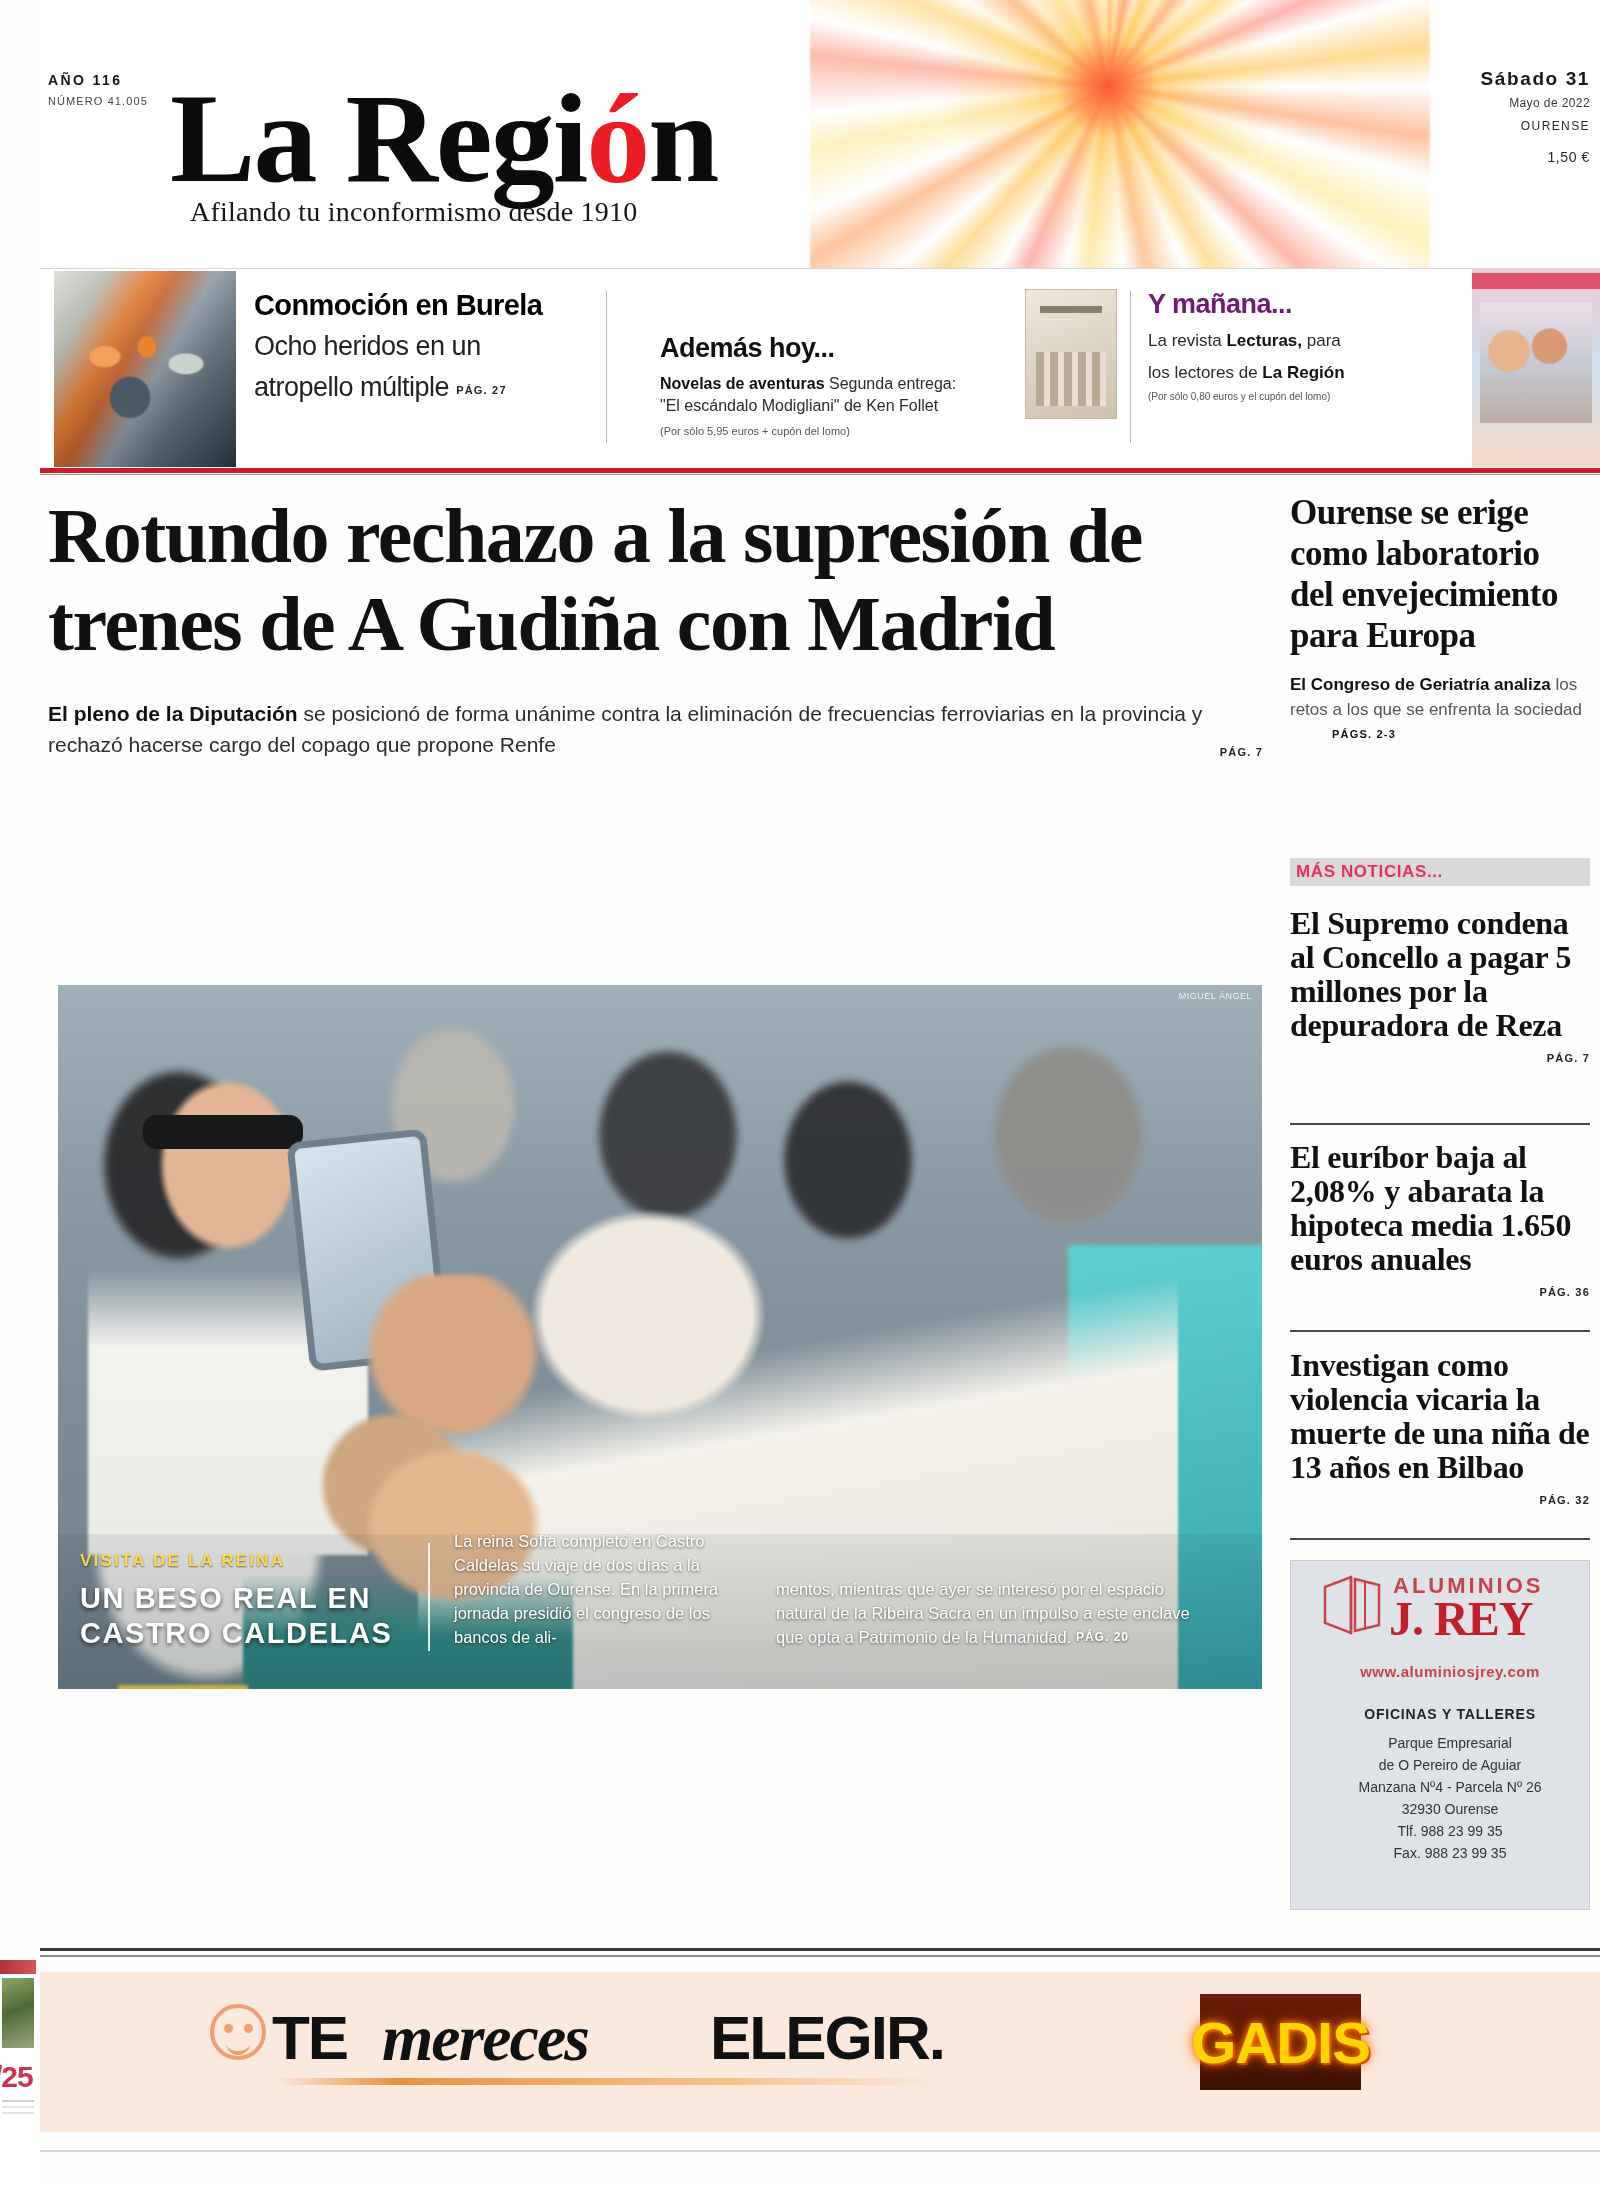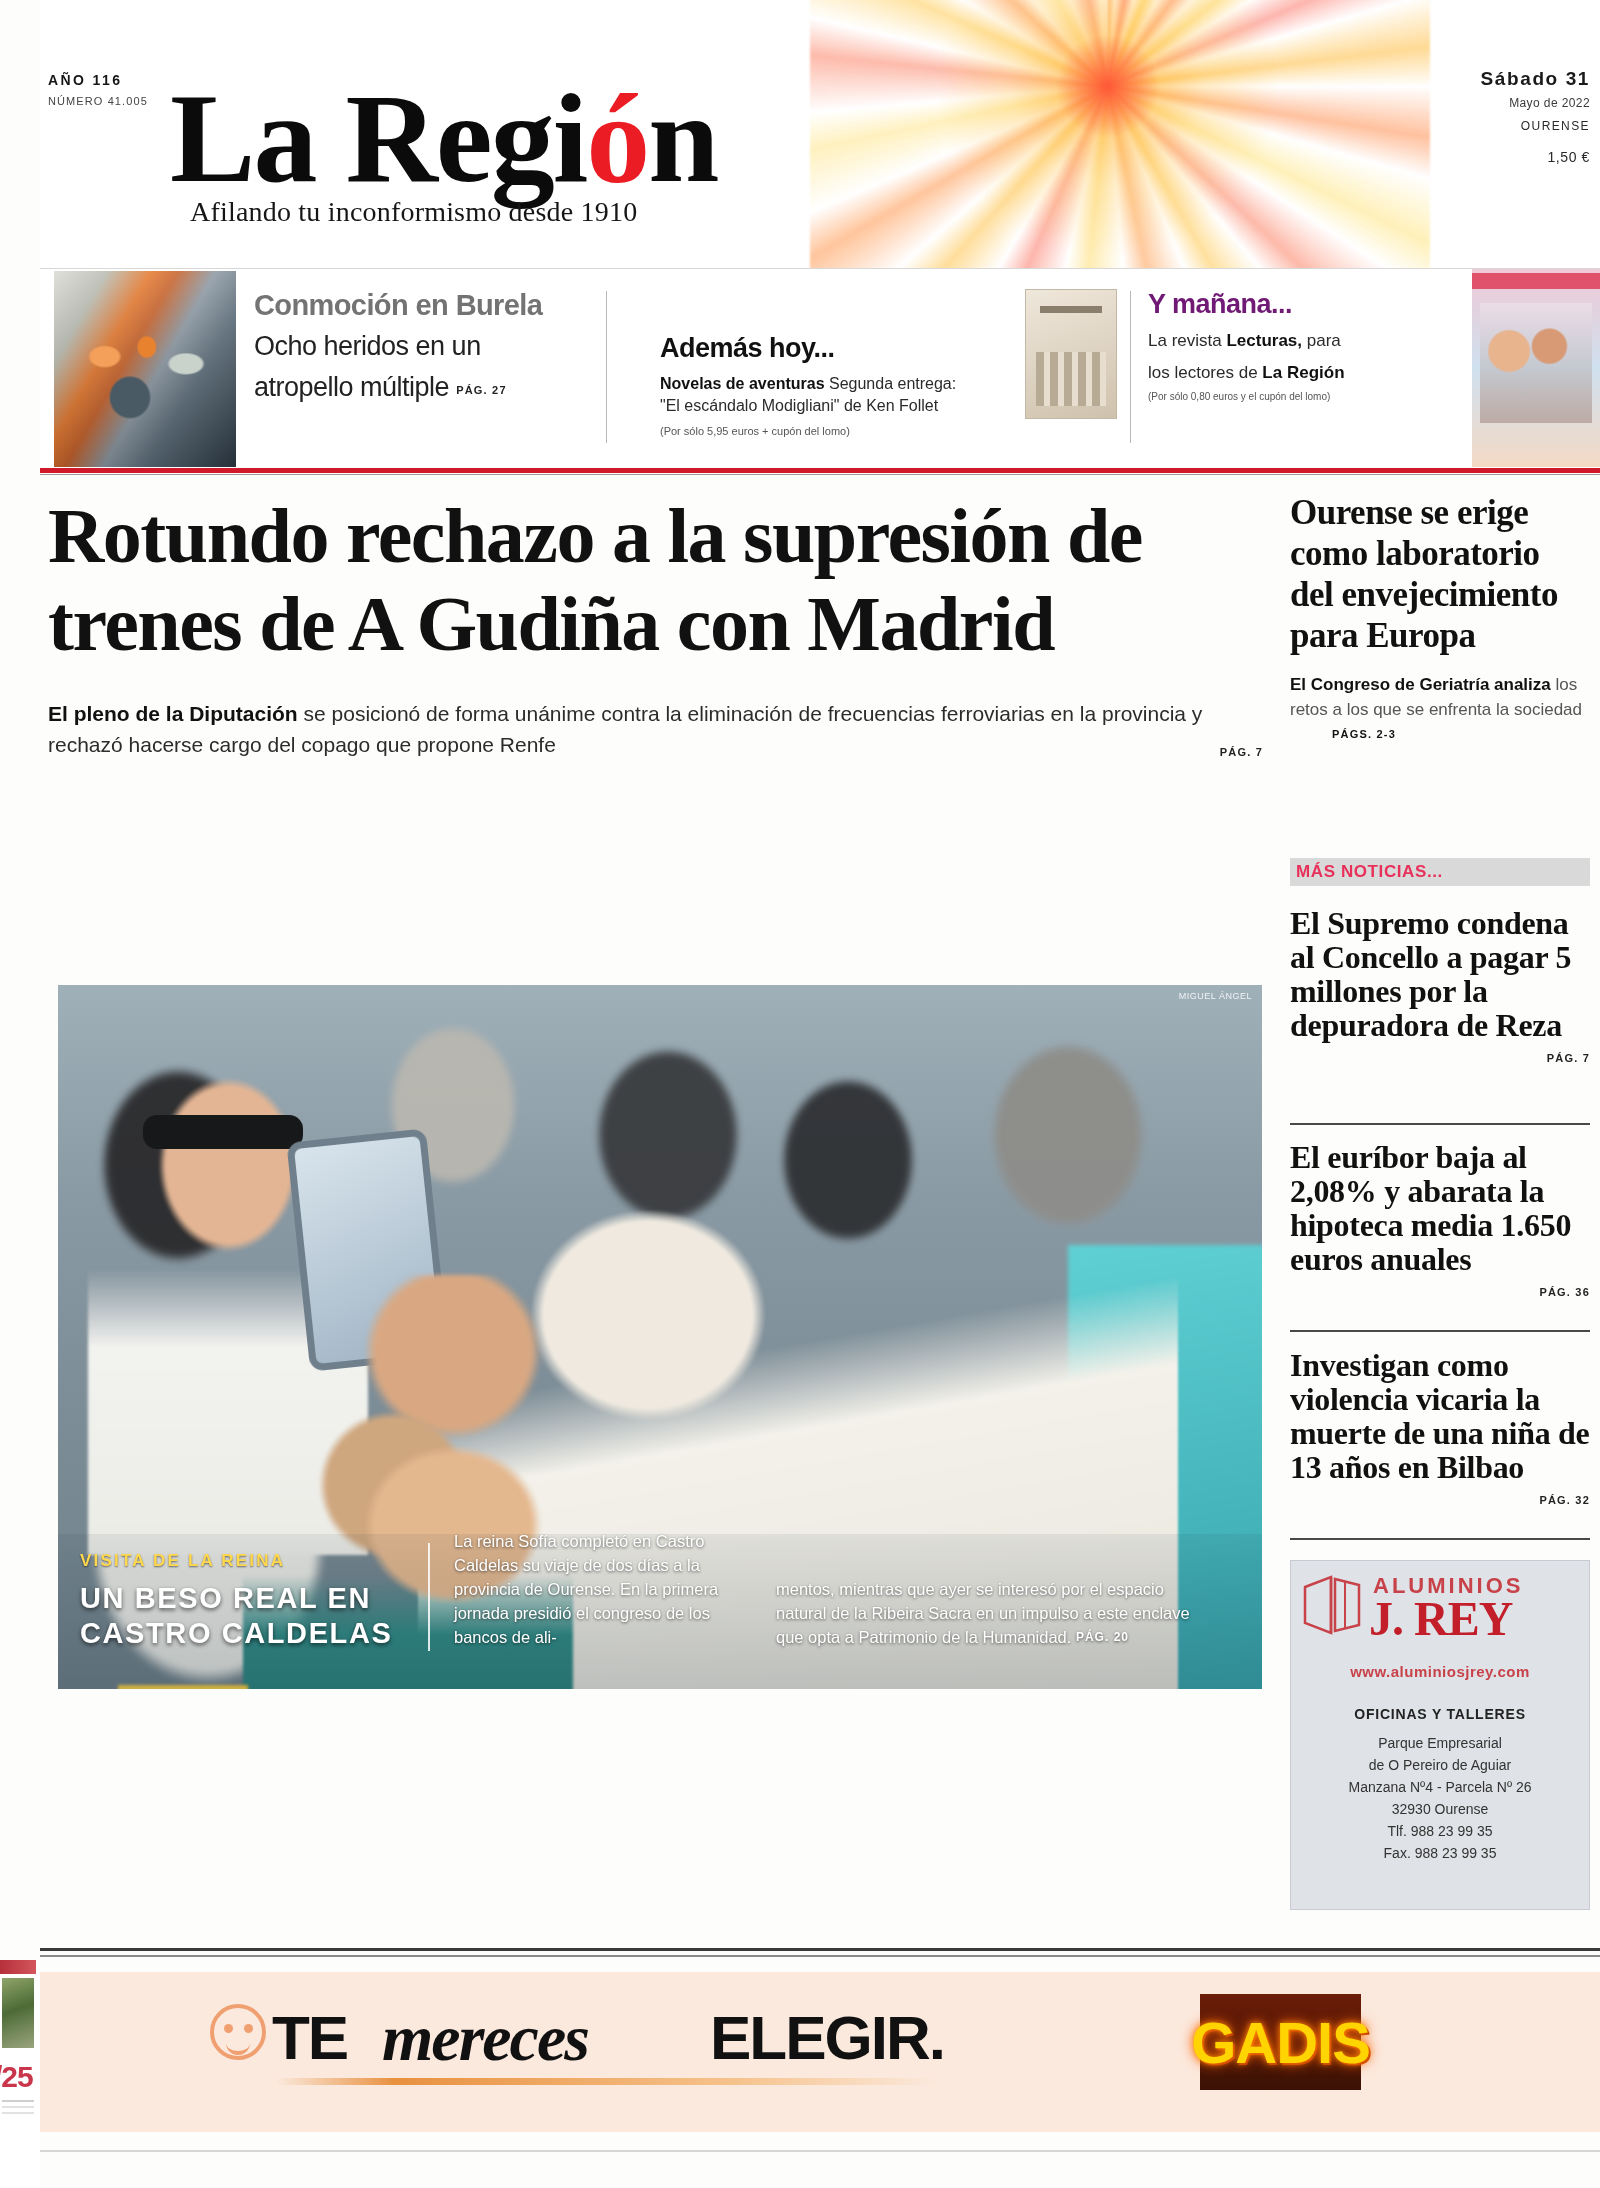--- a/index.html
+++ b/index.html
@@ -145,21 +145,21 @@
     content:"";
     position:absolute; left:20px; top:40px; width:140px; height:120px;
     background:
       radial-gradient(ellipse at 22% 38%, #f4a05a 0 9%, rgba(0,0,0,0) 11%),
       radial-gradient(ellipse at 52% 30%, #e8822f 0 8%, rgba(0,0,0,0) 10%),
       radial-gradient(ellipse at 80% 44%, #c9d2cb 0 10%, rgba(0,0,0,0) 12%),
       radial-gradient(ellipse at 40% 72%, #4a5a64 0 16%, rgba(0,0,0,0) 18%);
   }
   .teaser-col1 { position: absolute; left: 214px; top: 20px; width: 300px; }
   .t1-kicker {
-    font: bold 29px "Liberation Sans", sans-serif; color:#737373; letter-spacing:-.6px;
+    font: bold 29px "Liberation Sans", sans-serif; color:#000000; letter-spacing:-.6px;
   }
   .t1-line {
     margin-top: 8px;
     font: normal 27px "Liberation Sans", sans-serif; color:#222;
     line-height: 33px; letter-spacing:-.5px;
   }
   .pagref {
     font: bold 11px "Liberation Sans", sans-serif;
     letter-spacing: 1.2px; color:#222; vertical-align: 2px;
   }
@@ -396,20 +396,21 @@
   .sb-rule {
     position:absolute; left:1290px; width:300px; height:2px; background:#4a4a4a;
   }
 
   
   .ad-alum {
     position: absolute; left: 1290px; top: 1560px;
     width: 300px; height: 350px;
     background: #dfe2e6;
     border: 1px solid #c7ccd2;
+    padding-left: 20px;
   }
   .alum-logo-row { position: relative; height: 86px; }
   .alum-mark {
     position:absolute; left:10px; top:14px; width:66px; height:60px;
   }
   .alum-top {
     position:absolute; left:82px; top:12px;
     font: bold 22px "Liberation Sans", sans-serif;
     color: #c8424a; letter-spacing: 3px;
   }

